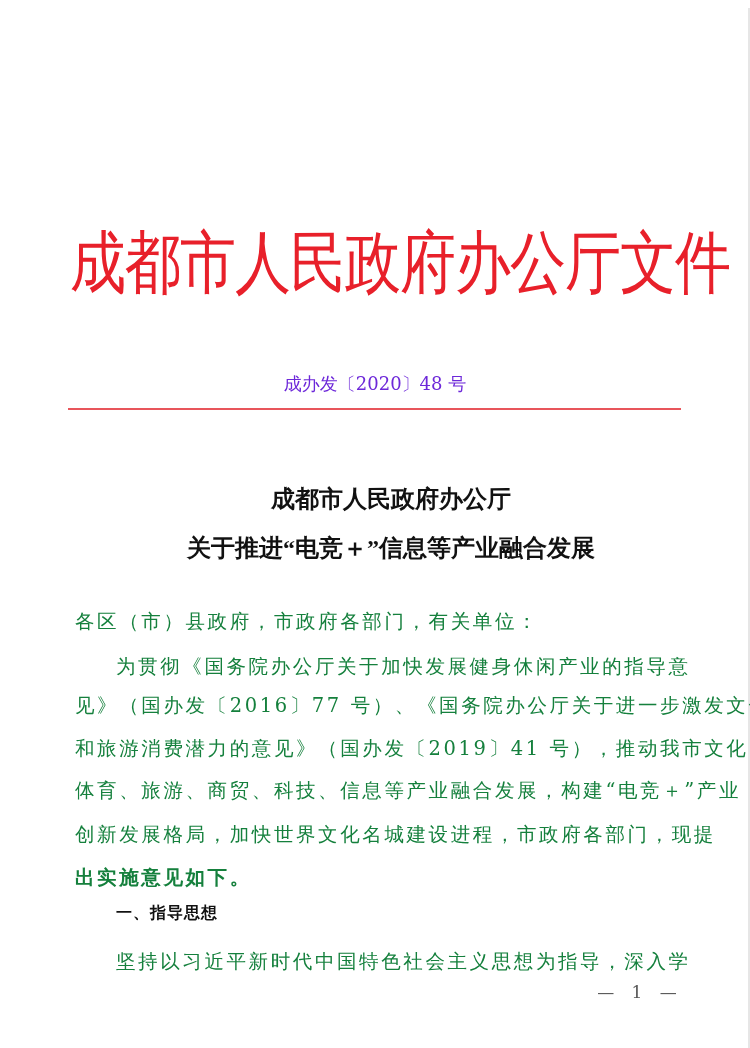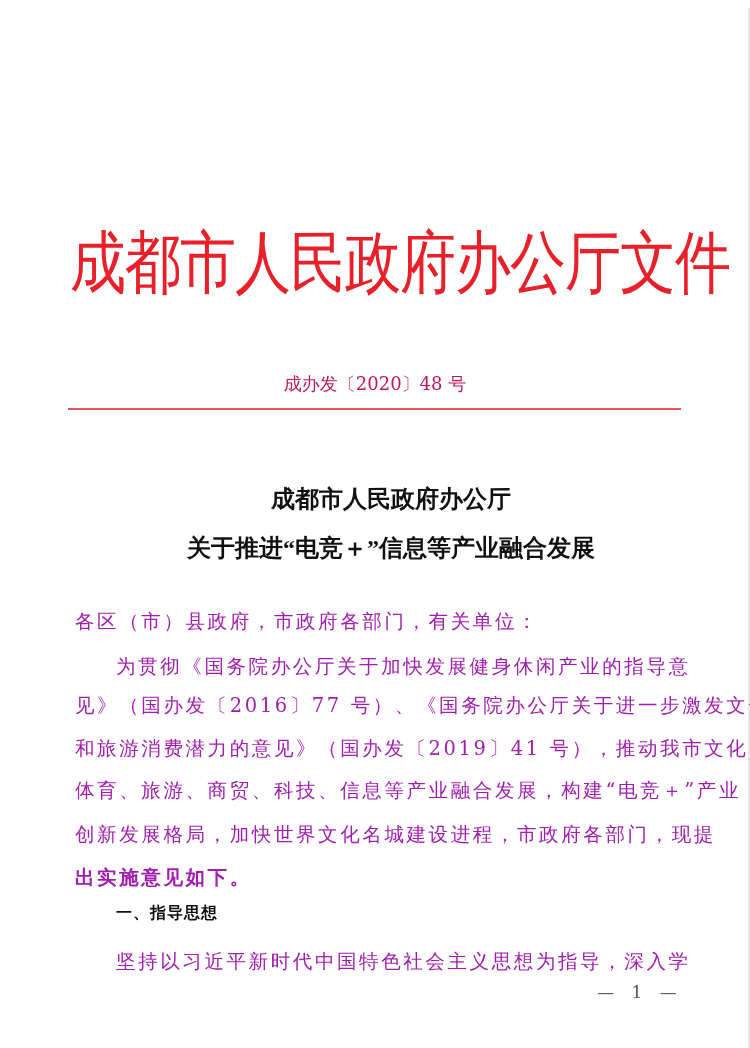--- a/index.html
+++ b/index.html
@@ -45,21 +45,21 @@
       width: 55px;
       text-align: center;
     }
     .doc-number {
       position: absolute;
       left: 0;
       width: 750px;
       top: 372px;
       text-align: center;
       font-size: 18px;
-      color: #be185d;
+      color: #6d28d9;
       font-family: "DejaVu Serif", "Liberation Serif", serif;
     }
     .red-rule {
       position: absolute;
       left: 68px;
       top: 408px;
       width: 613px;
       height: 2px;
       background: #e8555b;
     }
@@ -73,21 +73,21 @@
       color: #111;
       font-family: Liberation Serif, serif;
     }
     .doc-title.line1 { top: 483px; }
     .doc-title.line2 { top: 532px; }
     .body-text {
       position: absolute;
       left: 75px;
       width: 610px;
       font-size: 19.5px;
-      color: #a21caf;
+      color: #15803d;
       font-family: "DejaVu Serif", "Liberation Serif", serif;
       letter-spacing: 2.6px;
       white-space: nowrap;
     }
     .salutation { top: 608px; }
     .p1-l1 { top: 653px; left: 116px; }
     .p1-l2 { top: 692px; }
     .p1-l3 { top: 735px; }
     .p1-l4 { top: 777px; text-align: center; }
     .p1-l5 { top: 821px; }

